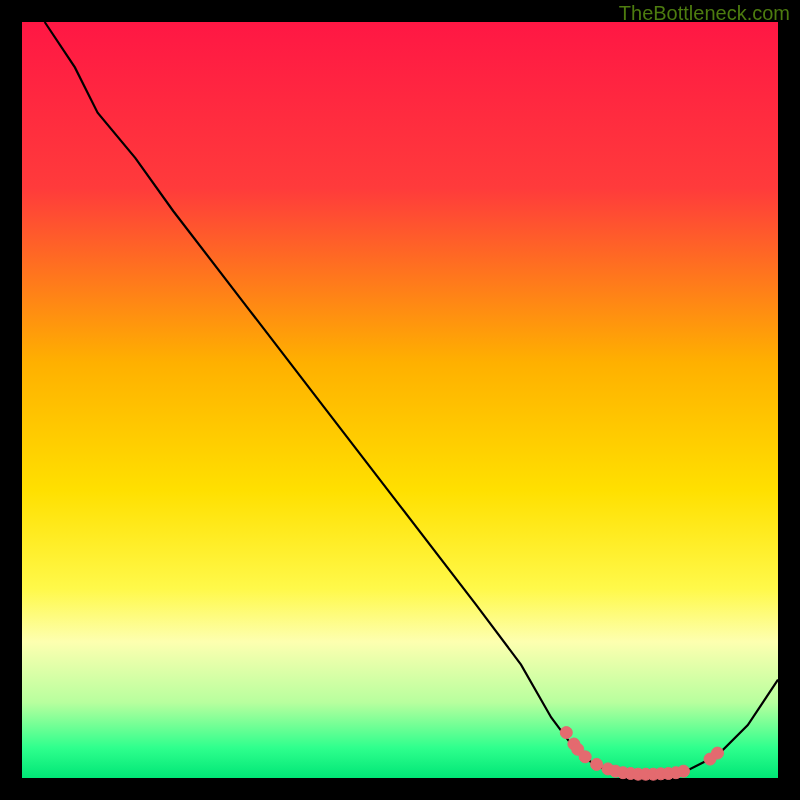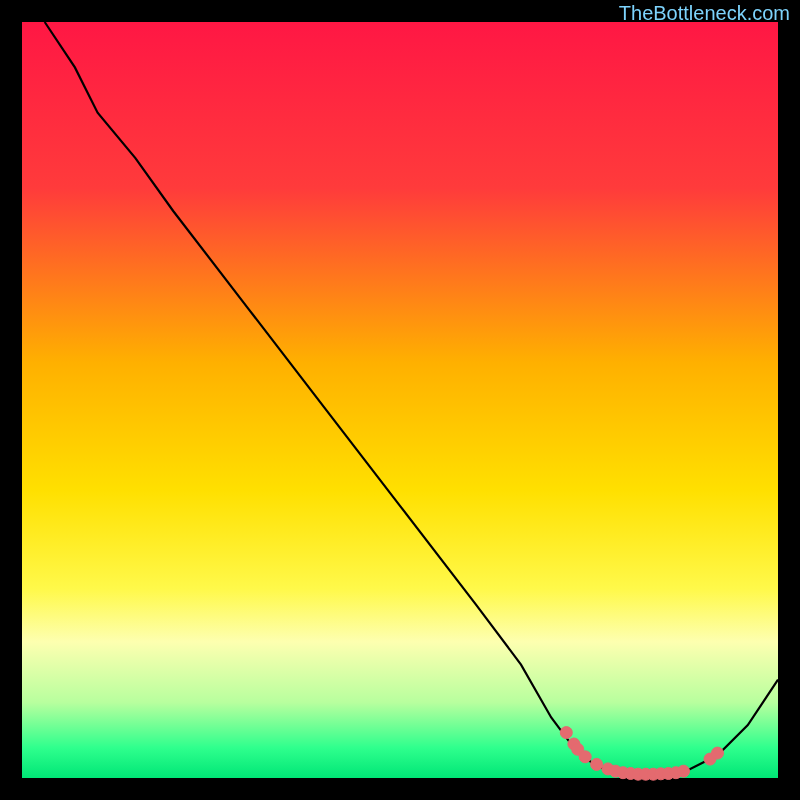--- a/index.html
+++ b/index.html
@@ -7,21 +7,21 @@
     width: 800px;
     height: 800px;
     background: #000;
     position: relative;
     font-family: Arial, sans-serif;
   }
   .attribution {
     position: absolute;
     top: 2px;
     right: 10px;
-    color: #7dd3fc;
+    color: #4d7c0f;
     font-size: 20px;
     font-weight: normal;
     z-index: 10;
   }
   .chart-layer {
     position: absolute;
     top: 0;
     left: 0;
     width: 800px;
     height: 800px;

